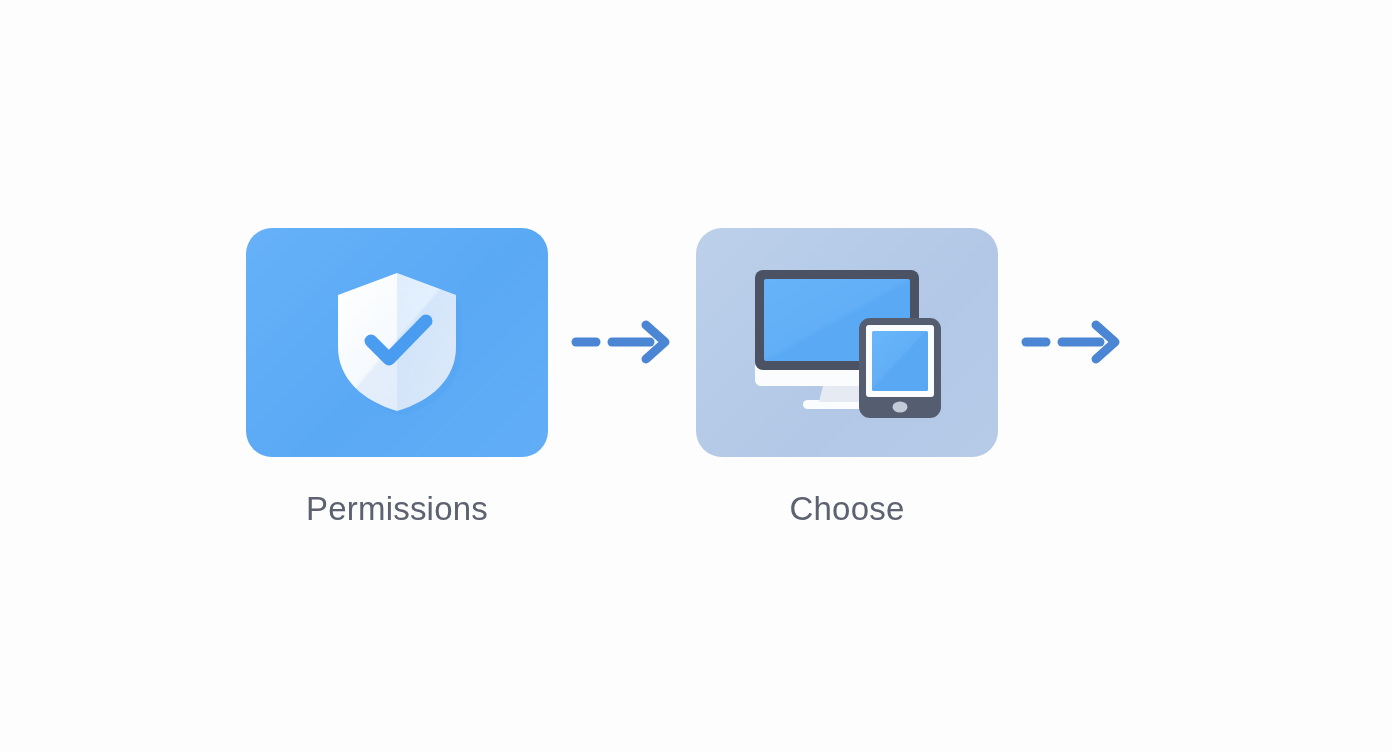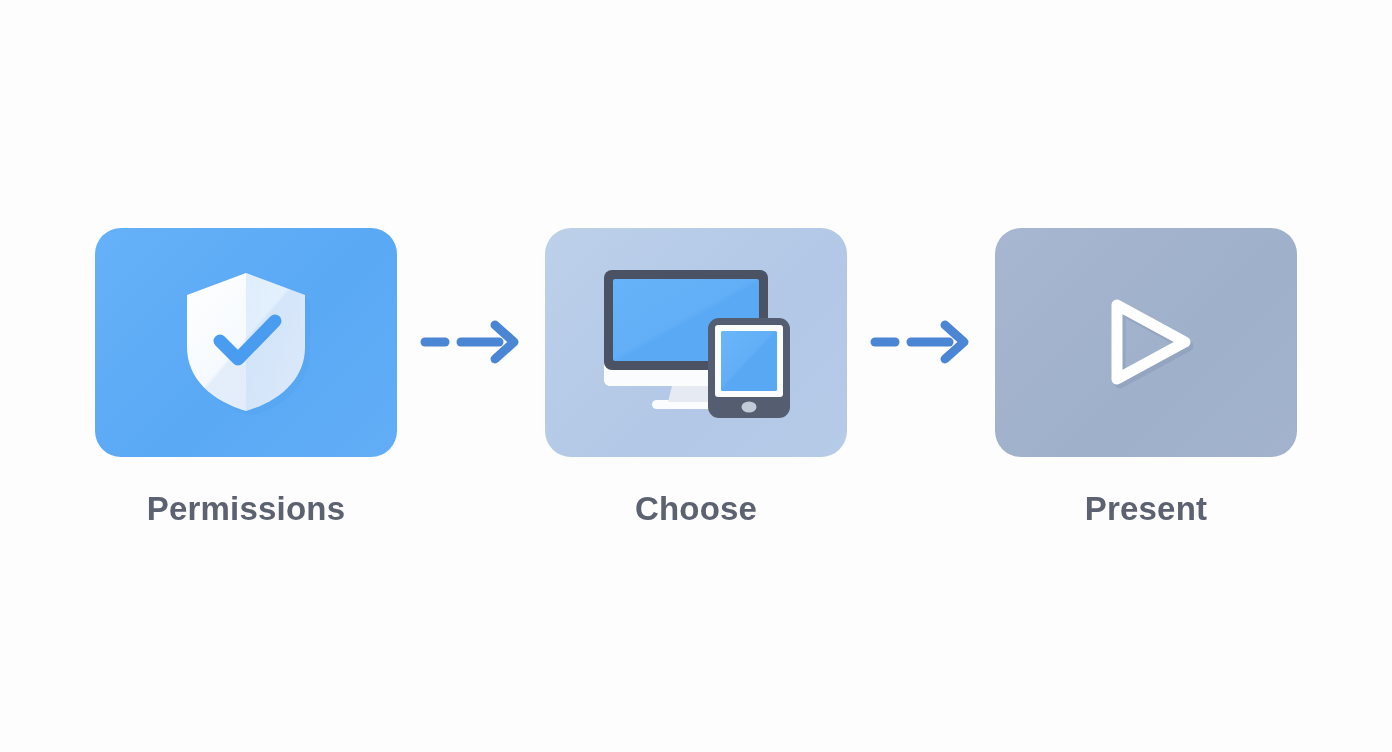--- a/index.html
+++ b/index.html
@@ -61,21 +61,21 @@
   .card-2 {
     background: linear-gradient(135deg, #bcd0ea 0%, #b2c8e6 60%, #b6cbe8 100%);
   }
   .card-3 {
     background: linear-gradient(135deg, #a7b6d1 0%, #9fb0cb 60%, #a3b3ce 100%);
   }
 
   .step-label {
     margin-top: 35px;
     font-size: 33px;
-    font-weight: 700;
+    font-weight: 400;
     letter-spacing: 0.2px;
     color: #5d6271;
     line-height: 1;
     text-align: left;
   }
 
   
   .connector {
     width: 148px;
     height: 229px;
@@ -202,28 +202,15 @@
     <div class="connector">
       <div>
         <svg width="104" height="44" viewBox="0 0 104 44" fill="none" xmlns="http://www.w3.org/2000/svg">
           <line x1="6" y1="22" x2="26" y2="22" stroke="#4a86d4" stroke-width="9" stroke-linecap="round"></line>
           <line x1="42" y1="22" x2="80" y2="22" stroke="#4a86d4" stroke-width="9" stroke-linecap="round"></line>
           <path d="M76 5 L95 22 L76 39" stroke="#4a86d4" stroke-width="9" stroke-linecap="round" stroke-linejoin="round" fill="none"></path>
         </svg>
       </div>
     </div>
 
-    <div class="step">
-      <div class="card card-3">
-        <div class="play-wrap">
-          <svg width="110" height="110" viewBox="0 0 110 110" fill="none" xmlns="http://www.w3.org/2000/svg">
-
-            <path d="M26 18 L94 55 L26 92 Z" transform="translate(3,4)" stroke="#7e8faf" stroke-width="11" stroke-linejoin="round" stroke-linecap="round" fill="none" opacity="0.35"></path>
-
-            <path d="M26 18 L94 55 L26 92 Z" stroke="#ffffff" stroke-width="11" stroke-linejoin="round" stroke-linecap="round" fill="none"></path>
-          </svg>
-        </div>
-      </div>
-      <div class="step-label">Present</div>
-    </div>
 
   </div>
 </div>
 
 </body></html>

